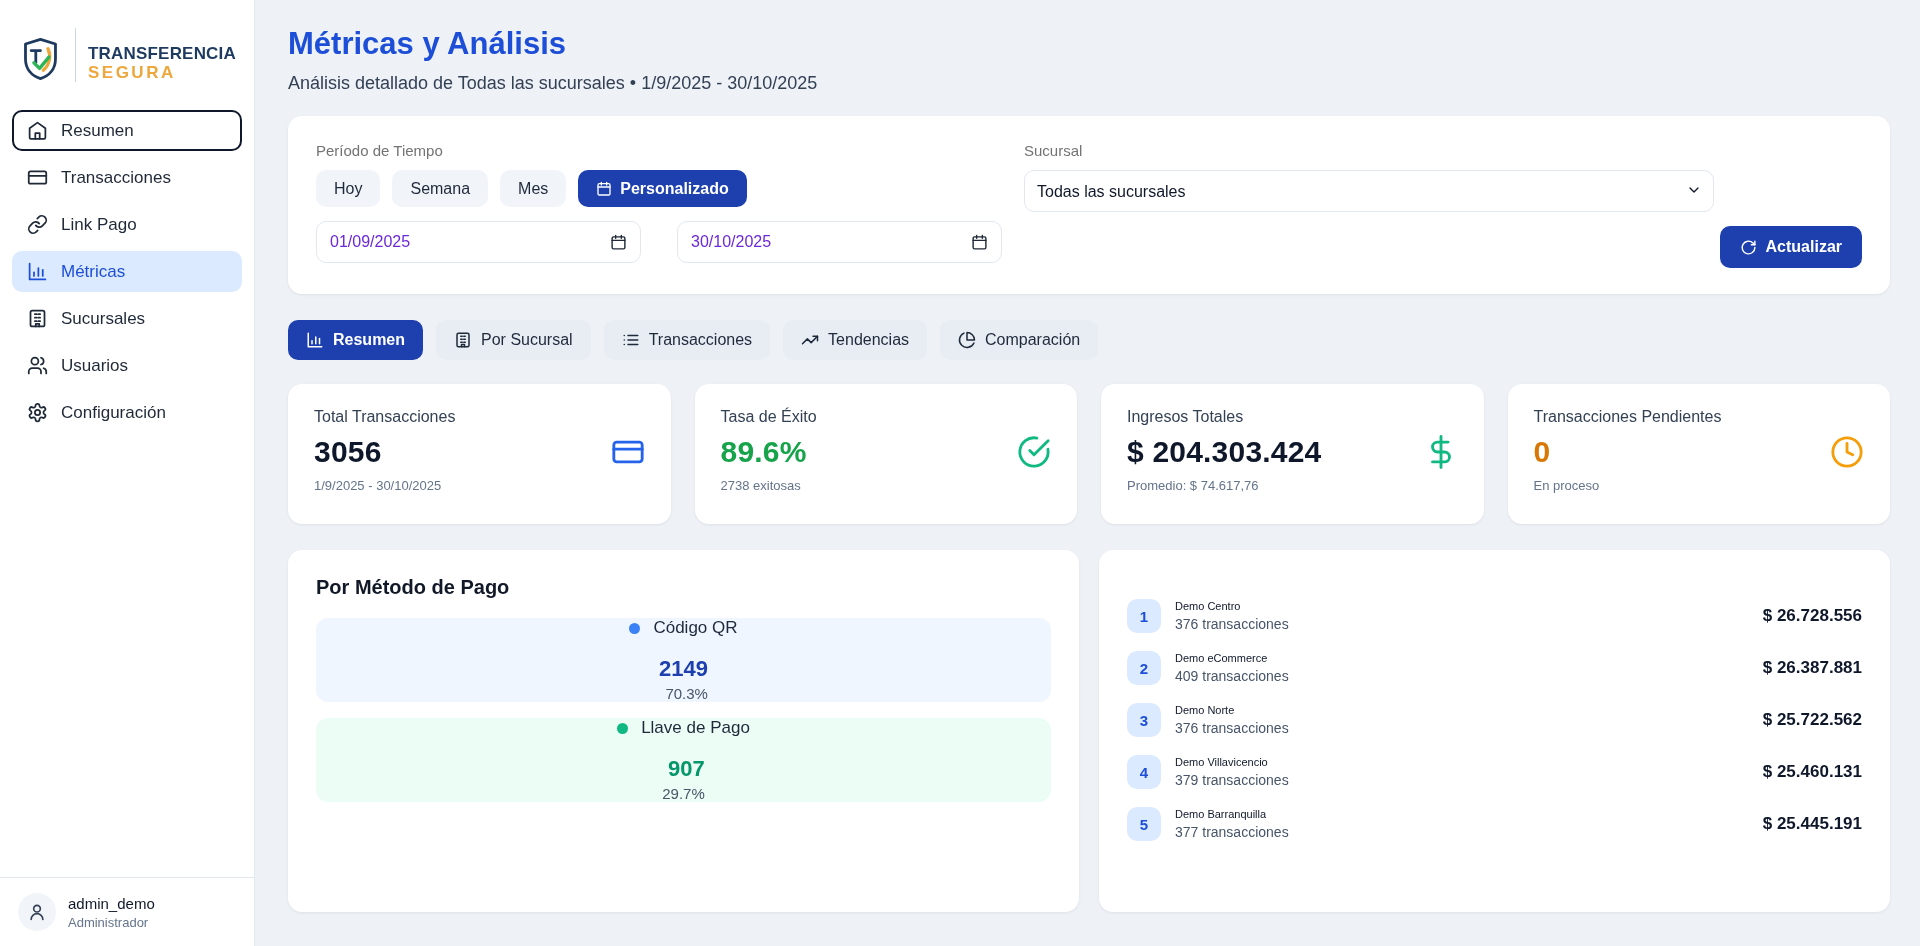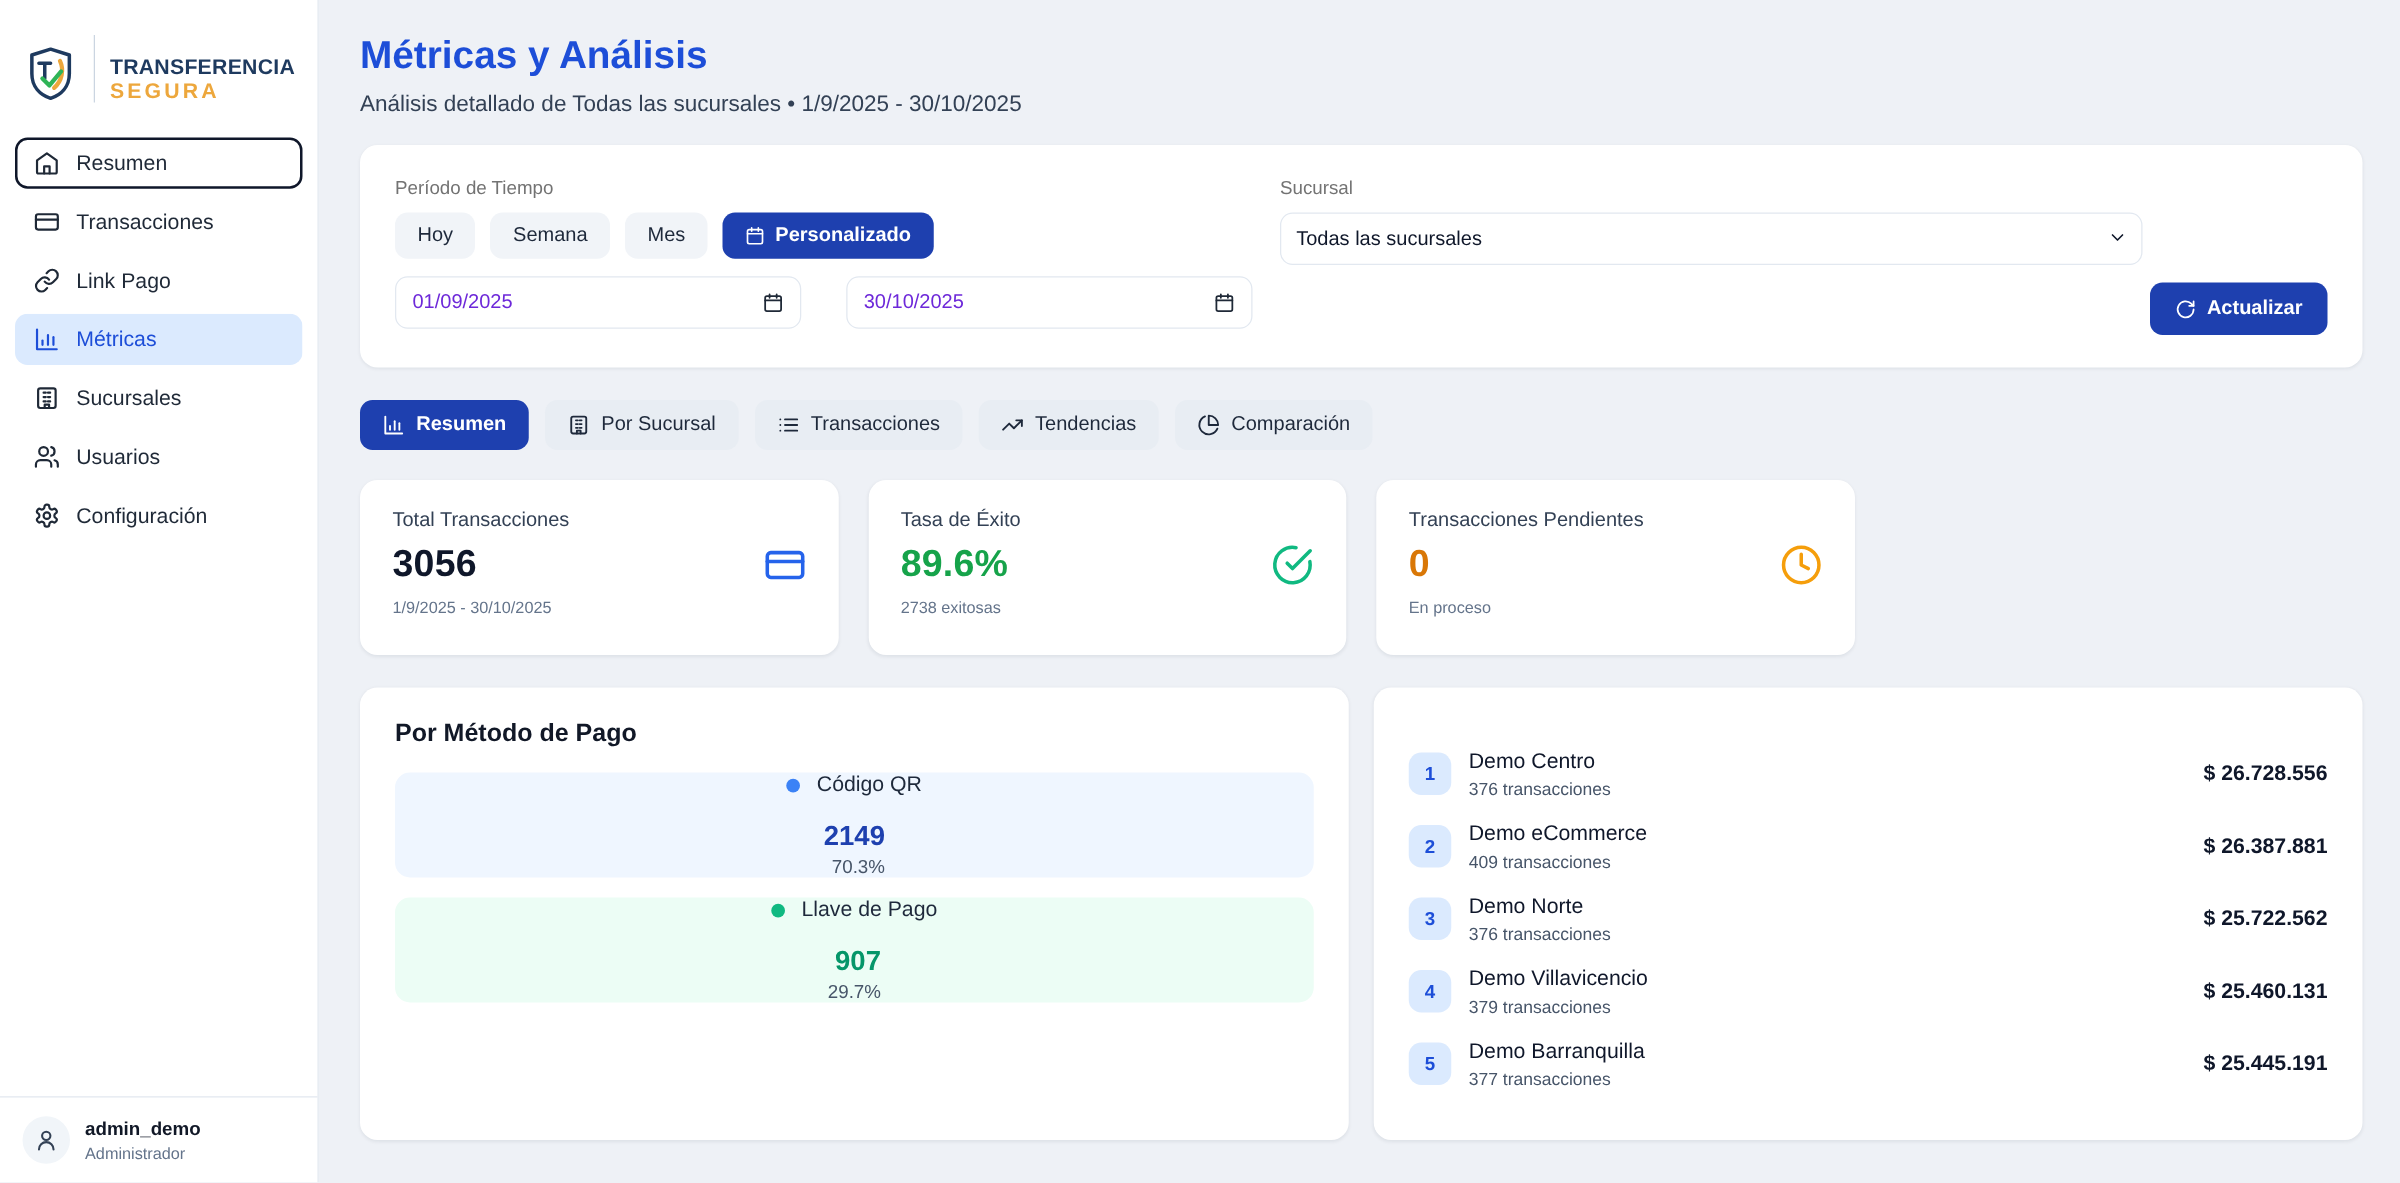--- a/index.html
+++ b/index.html
@@ -20,21 +20,21 @@
   .brand-2 { font-size:17px; font-weight:700; color:#eda73c; letter-spacing:2.5px; }
   .nav { padding:12px 12px 0 12px; display:flex; flex-direction:column; gap:6px; }
   .nav-item { height:41px; display:flex; align-items:center; gap:13px; padding:0 13px; border-radius:10px; font-size:17px; color:#1f2937; cursor:pointer; border:2px solid transparent; }
   .nav-item .nico { width:21px; height:21px; color:#1f2937; }
   .nav-item.focused { border-color:#0f172a; }
   .nav-item.active { background:#dbeafe; color:#1d4ed8; }
   .nav-item.active .nico { color:#1d4ed8; }
   .side-spacer { flex:1; }
   .user-area { border-top:1px solid #e2e8f0; padding:15px 18px; display:flex; align-items:center; gap:12px; }
   .avatar { width:38px; height:38px; border-radius:50%; background:#f1f5f9; display:flex; align-items:center; justify-content:center; color:#334155; }
-  .user-name { font-size:15px; font-weight:700; color:#111827; }
+  .user-name { font-size:15px; font-weight:400; color:#111827; }
   .user-role { font-size:13px; color:#64748b; margin-top:3px; }
 
   
   .main { flex:1; padding:26px 30px 0 33px; }
   .page-title { font-size:31px; font-weight:700; color:#1d4ed8; }
   .page-subtitle { font-size:18px; color:#334155; margin-top:11px; }
 
   
   .filter-card { margin-top:22px; background:#fff; border-radius:14px; box-shadow:0 1px 3px rgba(16,24,40,.07); padding:26px 28px; display:flex; gap:22px; }
   .f-col-a { width:686px; min-width:686px; }
@@ -84,21 +84,21 @@
   .method-label { font-size:17px; color:#1e293b; }
   .method-right { text-align:right; }
   .method-count { font-size:22px; font-weight:700; }
   .method-count.blue { color:#1e40af; }
   .method-count.green { color:#059669; }
   .method-pct { font-size:15px; color:#475569; margin-top:3px; }
 
   .branch-list { margin-top:14px; display:flex; flex-direction:column; }
   .branch-row { display:flex; align-items:center; gap:14px; padding:9px 0; }
   .rank-badge { width:34px; height:34px; border-radius:10px; background:#dbeafe; color:#1d4ed8; font-size:15px; font-weight:700; display:flex; align-items:center; justify-content:center; flex:none; }
-  .branch-name { font-size:17px; color:#0f172a; font-weight:500; }
+  .branch-name { font-size:11px; color:#0f172a; font-weight:500; }
   .branch-sub { font-size:14px; color:#475569; margin-top:4px; }
   .branch-amount { margin-left:auto; font-size:17px; font-weight:700; color:#0f172a; }
 </style>
 </head>
 <body>
 
 <svg width="0" height="0" style="position:absolute">
   <symbol id="i-home" viewBox="0 0 24 24">
       <path d="M3 9.5 12 3l9 6.5V20a1.5 1.5 0 0 1-1.5 1.5h-15A1.5 1.5 0 0 1 3 20Z"></path>
       <path d="M9.5 21.5v-6.5h5v6.5"></path>
@@ -356,20 +356,30 @@
       <div class="stat-label">Tasa de Éxito</div>
       <div class="stat-mid">
         <span class="stat-value" style="color:#16a34a">89.6%</span>
         <svg class="ic stat-ic" style="color:#10b981">
             <use href="#i-check"></use>
           </svg>
       </div>
       <div class="stat-sub">2738 exitosas</div>
     </div>
     <div class="stat-card">
+      <div class="stat-label">Ingresos Totales</div>
+      <div class="stat-mid">
+        <span class="stat-value" style="color:#0f172a">$ 204.303.424</span>
+        <svg class="ic stat-ic" style="color:#10b981">
+            <use href="#i-dollar"></use>
+          </svg>
+      </div>
+      <div class="stat-sub">Promedio: $ 74.617,76</div>
+    </div>
+    <div class="stat-card">
       <div class="stat-label">Transacciones Pendientes</div>
       <div class="stat-mid">
         <span class="stat-value" style="color:#d97706">0</span>
         <svg class="ic stat-ic" style="color:#f59e0b">
             <use href="#i-clock"></use>
           </svg>
       </div>
       <div class="stat-sub">En proceso</div>
     </div>
   </div>

